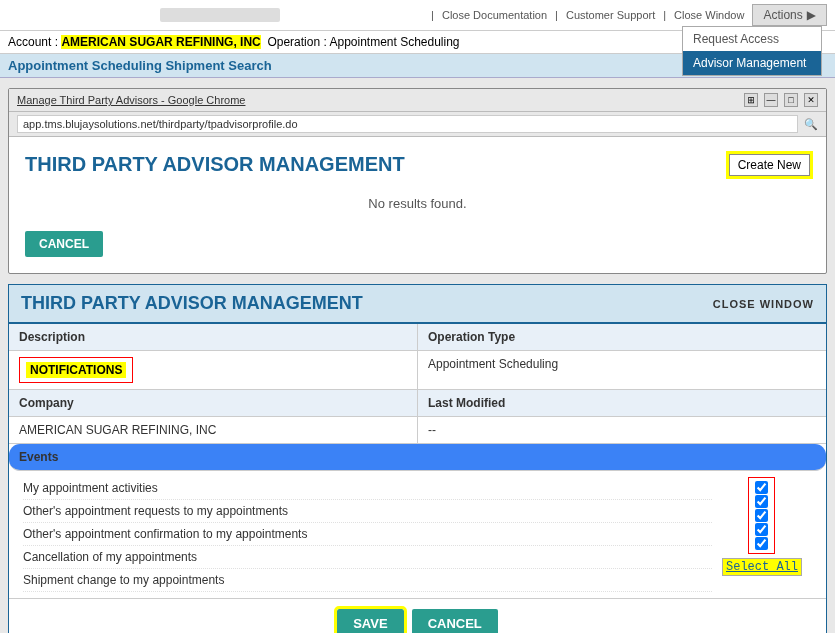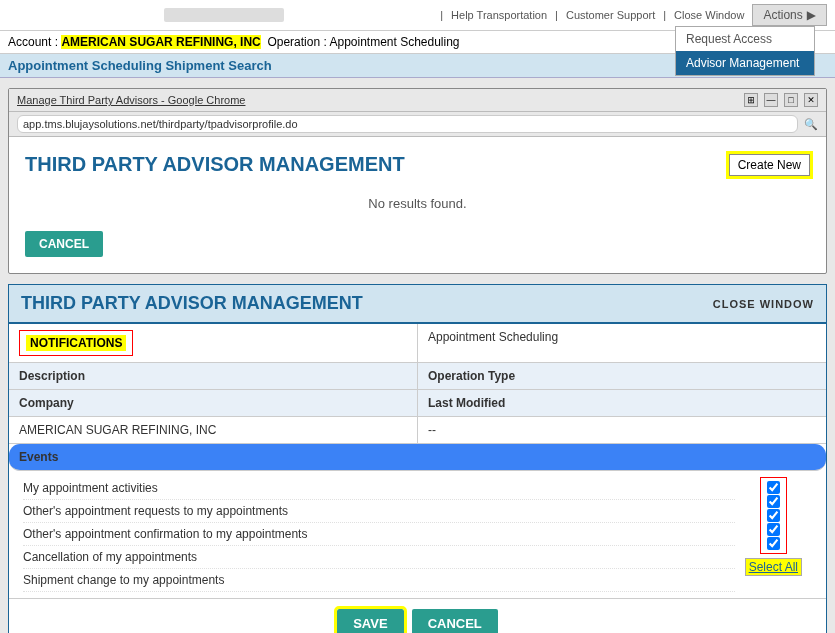--- a/index.html
+++ b/index.html
@@ -10,39 +10,39 @@
     .top-bar-left { display: flex; align-items: center; gap: 8px; }
     .logo-icon { width: 36px; height: 36px; background: #1a6496; border-radius: 4px; display: flex; align-items: center; justify-content: center; }
     .logo-icon svg { width: 24px; height: 24px; }
     .app-title { font-size: 14px; font-weight: bold; color: #1a6496; line-height: 1.2; }
     .top-bar-right { font-size: 11px; color: #555; display: flex; gap: 8px; align-items: center; }
     .top-bar-right a { color: #555; text-decoration: none; }
 
     
     .actions-area { position: relative; }
     .actions-btn { background: #e0e0e0; border: 1px solid #aaa; padding: 3px 10px; cursor: pointer; font-size: 12px; display: flex; align-items: center; gap: 4px; }
-    .actions-dropdown { position: absolute; right: 12px; top: 100%; background: #fff; border: 1px solid #aaa; z-index: 100; min-width: 140px; }
+    .actions-dropdown { position: absolute; right: 5px; top: 100%; background: #fff; border: 1px solid #aaa; z-index: 100; min-width: 140px; }
     .actions-dropdown-item { padding: 5px 10px; cursor: pointer; font-size: 12px; white-space: nowrap; }
     .actions-dropdown-item.selected { background: #1a6496; color: #fff; }
 
     
     .account-bar { background: #fff; padding: 4px 8px; border-bottom: 1px solid #ccc; font-size: 12px; }
     .account-bar .highlight { background: yellow; font-weight: bold; }
 
     
     .page-title-bar { background: #d0e4f0; padding: 4px 8px; font-size: 13px; font-weight: bold; color: #1a6496; border-bottom: 1px solid #aac; }
 
     
     .browser-window { background: #fff; border: 1px solid #888; margin: 10px 8px; border-radius: 2px; }
     .browser-chrome { background: #e8e8e8; border-bottom: 1px solid #bbb; padding: 4px 8px; display: flex; align-items: center; gap: 8px; }
     .browser-chrome-title { font-size: 11px; color: #333; flex: 1; text-decoration: underline; }
     .browser-chrome-controls { display: flex; gap: 6px; }
     .browser-chrome-btn { width: 14px; height: 14px; border: 1px solid #999; background: #ddd; cursor: pointer; display: flex; align-items: center; justify-content: center; font-size: 9px; }
     .browser-address-bar { background: #e8e8e8; padding: 3px 8px; border-bottom: 1px solid #bbb; display: flex; align-items: center; gap: 6px; }
-    .browser-address-bar .url { font-size: 11px; color: #333; flex: 1; background: #fff; border: 1px solid #ccc; padding: 2px 5px; border-radius: 6px; }
+    .browser-address-bar .url { font-size: 11px; color: #333; flex: 1; background: #fff; border: 1px solid #ccc; padding: 2px 5px; border-radius: 0; }
     .browser-address-bar .search-icon { color: #888; font-size: 11px; }
     .browser-body { padding: 16px; }
 
     
     .tpa-title { font-size: 20px; font-weight: bold; color: #1a6496; margin-bottom: 12px; display: flex; align-items: center; justify-content: space-between; }
     .create-new-btn { border: 1px solid #888; background: #fff; padding: 3px 8px; font-size: 12px; cursor: pointer; outline: 3px solid yellow; color: #000; }
     .no-results { text-align: center; color: #555; font-size: 13px; margin: 20px 0; }
     .cancel-btn-teal { background: #2a9d8f; color: #fff; border: none; padding: 6px 14px; font-size: 12px; font-weight: bold; cursor: pointer; border-radius: 2px; }
 
     
@@ -77,21 +77,21 @@
   </style>
 </head>
 <body>
 
 <div class="top-bar">
   <div style="flex:1; text-align:center;">
     <div style="background:#ddd; height:14px; width:120px; margin: 0 auto; border-radius:2px;"></div>
   </div>
   <div class="top-bar-right">
     <span>|</span>
-    <a>Help Transportation</a>
+    <a>Close Documentation</a>
     <span>|</span>
     <a>Customer Support</a>
     <span>|</span>
     <a>Close Window</a>
     <div class="actions-area">
       <div class="actions-btn">
         <span>Actions</span>
         <span>▶</span>
       </div>
       <div class="actions-dropdown">
@@ -141,34 +141,34 @@
 
 <div class="bottom-panel">
   <div class="bottom-panel-header">
     <span class="bottom-panel-title">THIRD PARTY ADVISOR MANAGEMENT</span>
     <a class="close-window-link">CLOSE WINDOW</a>
   </div>
 
   <div class="form-section">
 
     <div class="form-row">
+      <div class="form-cell label with-border">Description</div>
+      <div class="form-cell label">Operation Type</div>
+    </div>
+
+    <div class="form-row">
       <div class="form-cell value with-border">
         <span class="description-box">
           <span class="notifications-highlight">NOTIFICATIONS</span>
         </span>
       </div>
       <div class="form-cell value">Appointment Scheduling</div>
     </div>
 
     <div class="form-row">
-      <div class="form-cell label with-border">Description</div>
-      <div class="form-cell label">Operation Type</div>
-    </div>
-
-    <div class="form-row">
       <div class="form-cell label with-border">Company</div>
       <div class="form-cell label">Last Modified</div>
     </div>
 
     <div class="form-row">
       <div class="form-cell value with-border">AMERICAN SUGAR REFINING, INC</div>
       <div class="form-cell value">--</div>
     </div>
 
     <div class="events-header">Events</div>
@@ -202,21 +202,21 @@
           <div class="checkbox-item">
             <input type="checkbox" checked="" style="">
           </div>
           <div class="checkbox-item">
             <input type="checkbox" checked="" style="">
           </div>
           <div class="checkbox-item">
             <input type="checkbox" checked="" style="">
           </div>
         </div>
-        <div class="select-all-area" style="margin-top:4px;">
+        <div class="select-all-area" style="margin-top:4px;font-family:Liberation Mono, monospace;">
           <a class="select-all-link">Select All</a>
         </div>
       </div>
     </div>
   </div>
 
   <div class="form-actions">
     <button class="save-btn">SAVE</button>
     <button class="cancel-btn">CANCEL</button>
   </div>

